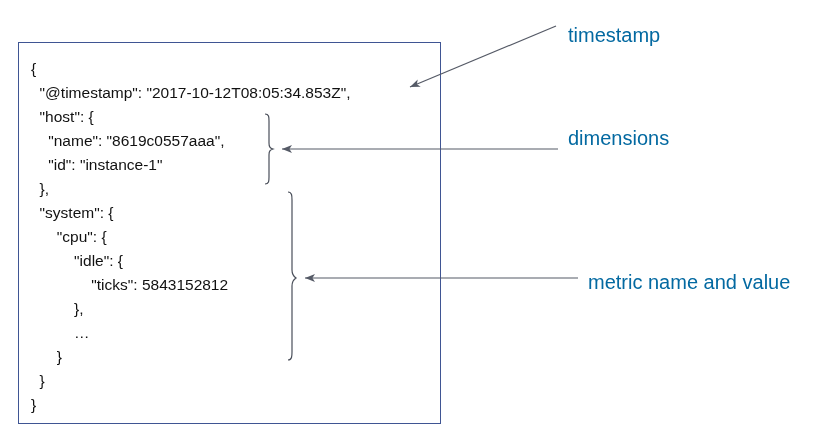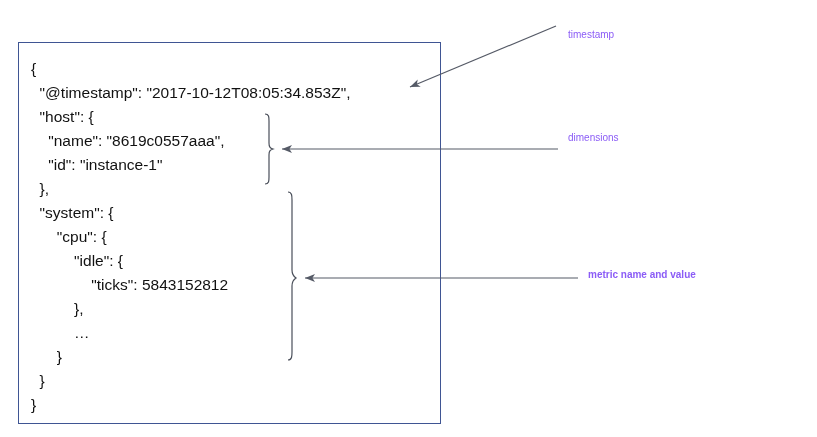--- a/index.html
+++ b/index.html
@@ -49,28 +49,28 @@
   .code-line {
     display: block;
     height: 24px;
     white-space: pre;
   }
 
   
   .annotation-label {
     position: absolute;
     font-family: "Liberation Sans", sans-serif;
-    font-size: 10px;
+    font-size: 20px;
     line-height: 20px;
-    color: #8b5cf6;
+    color: #0369a1;
     white-space: nowrap;
   }
   #label-timestamp { left: 568px; top: 25px; }
   #label-dimensions { left: 568px; top: 128px; }
-  #label-metric { left: 588px; top: 265px; font-weight: bold; }
+  #label-metric { left: 588px; top: 272px; }
 
   
   #overlay {
     position: absolute;
     left: 0;
     top: 0;
     width: 817px;
     height: 437px;
     pointer-events: none;
   }

